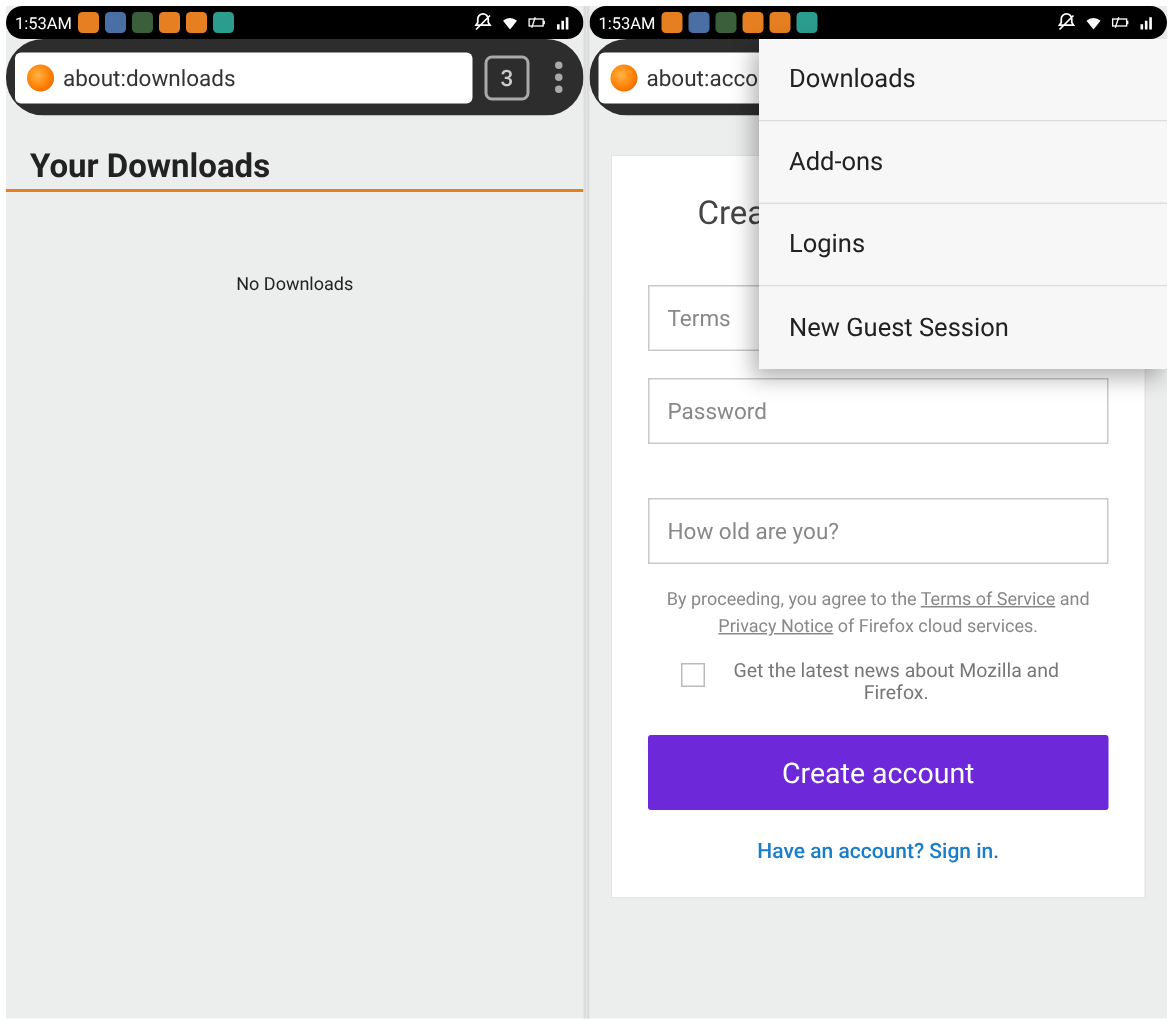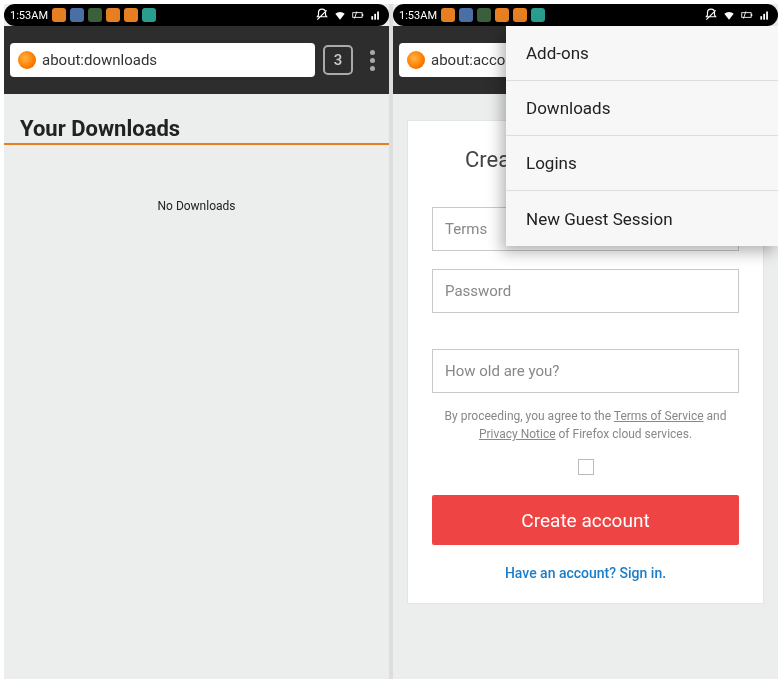--- a/index.html
+++ b/index.html
@@ -15,21 +15,21 @@
   .sb-right { display: flex; align-items: center; gap: 4px; }
   .sb-dot { width: 14px; height: 14px; border-radius: 3px; display: inline-block; }
   .d-orange { background: #e67e22; }
   .d-blue { background: #4a6fa5; }
   .d-dgreen { background: #3a5f3a; }
   .d-teal { background: #2a9d8f; }
   .sb-icon { width: 14px; height: 14px; display: inline-flex; align-items: center; justify-content: center; }
   .sb-icon svg { width: 14px; height: 14px; fill: #fff; }
 
   
-  .chrome { height: 68px; background: #2d2d2d; display: flex; align-items: center; padding: 0 6px; gap: 8px; }
+  .chrome { height: 51px; background: #2d2d2d; display: flex; align-items: center; padding: 0 6px; gap: 8px; border-radius: 25px; }
   .urlbar { flex: 1; height: 34px; background: #fff; border-radius: 4px; display: flex; align-items: center; padding: 0 8px; gap: 6px; font-size: 15px; color: #333; overflow: hidden; white-space: nowrap; }
   .fx-icon { width: 18px; height: 18px; border-radius: 50%; background: radial-gradient(circle at 40% 40%, #ffb347 0%, #ff7f00 55%, #d35400 100%); flex-shrink: 0; }
   .tabcount { width: 30px; height: 30px; border: 2px solid #aaa; border-radius: 5px; color: #ccc; font-size: 15px; display: flex; align-items: center; justify-content: center; font-weight: 500; }
   .menu-dots { width: 22px; display: flex; flex-direction: column; align-items: center; gap: 3px; }
   .menu-dots span { width: 5px; height: 5px; background: #aaa; border-radius: 50%; }
 
   
   .dl-page { background: #eceded; }
   .dl-header { padding: 22px 16px 2px; font-size: 22px; font-weight: 700; color: #222; }
   .dl-divider { height: 2px; background: #e67e22; }
@@ -41,21 +41,21 @@
   .card h2 { text-align: center; font-size: 22px; font-weight: 400; color: #444; }
   .card .subt { text-align: center; font-size: 13px; color: #666; margin-top: 2px; }
   .field-row { margin-top: 18px; display: flex; }
   .field { flex: 1; height: 44px; border: 1px solid #c9c9c9; padding: 0 12px; font-size: 15px; color: #888; display: flex; align-items: center; background: #fff; }
   .show-btn { width: 60px; height: 44px; border: 1px solid #c9c9c9; border-left: none; display: flex; align-items: center; justify-content: center; font-size: 13px; color: #666; background: #fff; }
   .gap-big { margin-top: 36px; }
   .terms { text-align: center; font-size: 12px; color: #888; line-height: 1.5; margin-top: 14px; }
   .terms .u { text-decoration: underline; }
   .news-row { display: flex; align-items: flex-start; justify-content: center; gap: 8px; margin-top: 14px; font-size: 13px; color: #777; text-align: center; }
   .chk { width: 16px; height: 16px; border: 1px solid #bbb; flex-shrink: 0; margin-top: 2px; }
-  .create-btn { margin-top: 20px; height: 50px; background: #ef4444; color: #fff; font-size: 19px; display: flex; align-items: center; justify-content: center; border-radius: 2px; }
+  .create-btn { margin-top: 20px; height: 50px; background: #6d28d9; color: #fff; font-size: 19px; display: flex; align-items: center; justify-content: center; border-radius: 2px; }
   .signin { text-align: center; margin-top: 20px; font-size: 14px; color: #1a7dc9; font-weight: 500; }
 
   
   .dropdown { position: absolute; top: 22px; right: 0; width: 272px; background: #f5f5f5; box-shadow: -4px 6px 14px rgba(0,0,0,0.3); z-index: 10; }
   .dropdown-item { height: 55px; display: flex; align-items: center; padding: 0 20px; font-size: 17px; color: #222; border-bottom: 1px solid #ddd; background: #f7f7f7; }
   .dropdown-item:last-child { border-bottom: none; }
 </style>
 </head>
 <body>
 
@@ -171,24 +171,24 @@
       </div>
       <div class="menu-dots">
         <span></span>
           <span></span>
           <span></span>
       </div>
     </div>
 
     <div class="dropdown">
       <div class="dropdown-item">
+          <span>Downloads</span>
+        </div>
+      <div class="dropdown-item">
           <span>Add-ons</span>
-        </div>
-      <div class="dropdown-item">
-          <span>Downloads</span>
         </div>
       <div class="dropdown-item">
           <span>Logins</span>
         </div>
       <div class="dropdown-item">
           <span>New Guest Session</span>
         </div>
     </div>
 
     <div class="acct-page">
@@ -211,20 +211,21 @@
               <span>How old are you?</span>
             </div>
         </div>
 
         <div class="terms">
           <span>By proceeding, you agree to the </span><span class="u">Terms of Service</span><span> and </span><br><span class="u">Privacy Notice</span><span> of Firefox cloud services.</span>
         </div>
 
         <div class="news-row">
           <span class="chk"></span>
+          <span style="max-width:240px;">Get the latest news about Mozilla and Firefox.</span>
         </div>
 
         <div class="create-btn">
           <span>Create account</span>
         </div>
 
         <div class="signin">
           <span>Have an account? Sign in.</span>
         </div>
       </div>

